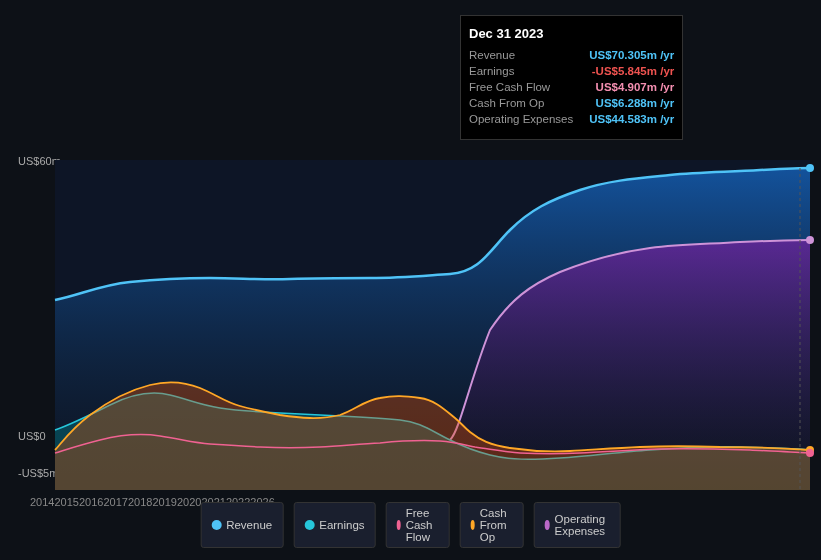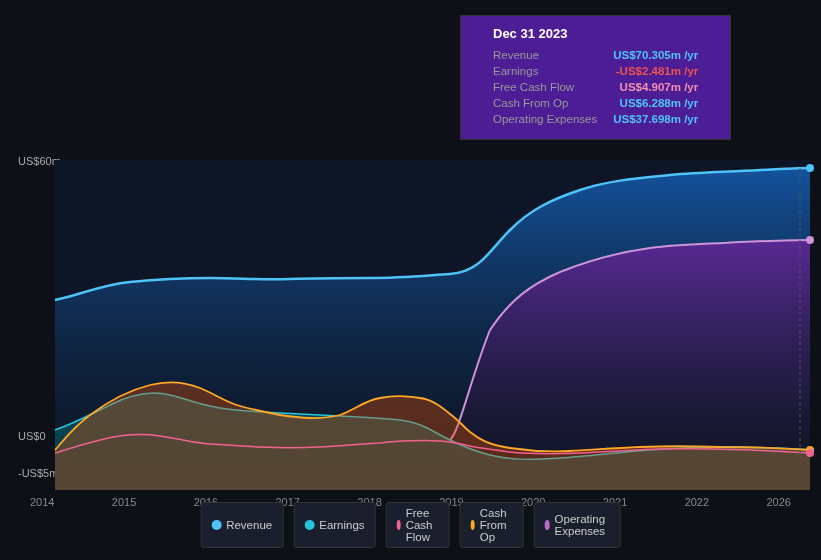--- a/index.html
+++ b/index.html
@@ -15,23 +15,23 @@
     #chart-container {
       position: relative;
       width: 821px;
       height: 560px;
     }
     
     #tooltip-box {
       position: absolute;
       top: 15px;
       left: 460px;
-      background: #4c1d95;
+      background: #000000;
       border: 1px solid #333;
-      padding: 10px 32px;
+      padding: 10px 8px;
       min-width: 220px;
       z-index: 10;
     }
     #tooltip-title {
       color: #fff;
       font-size: 13px;
       font-weight: bold;
       margin-bottom: 8px;
     }
     .tooltip-row {
@@ -79,21 +79,21 @@
       height: 510px;
     }
 
     
     #x-axis {
       position: absolute;
       bottom: 52px;
       left: 0;
       width: 821px;
       display: flex;
-      justify-content: space-between;
+      justify-content: flex-start;
       padding: 0 30px;
     }
     .x-label {
       color: #888;
       font-size: 11px;
     }
 
     
     #legend {
       position: absolute;
@@ -136,37 +136,37 @@
   <div id="tooltip-box">
     <div id="tooltip-title">Dec 31 2023</div>
 
     <div class="tooltip-row">
       <span class="tooltip-label">Revenue</span>
       <span class="tooltip-value val-blue">US$70.305m /yr</span>
     </div>
 
     <div class="tooltip-row">
       <span class="tooltip-label">Earnings</span>
-      <span class="tooltip-value val-red">-US$2.481m /yr</span>
+      <span class="tooltip-value val-red">-US$5.845m /yr</span>
     </div>
 
 
     <div class="tooltip-row">
       <span class="tooltip-label">Free Cash Flow</span>
       <span class="tooltip-value val-pink">US$4.907m /yr</span>
     </div>
 
     <div class="tooltip-row">
       <span class="tooltip-label">Cash From Op</span>
       <span class="tooltip-value val-blue">US$6.288m /yr</span>
     </div>
 
     <div class="tooltip-row">
       <span class="tooltip-label">Operating Expenses</span>
-      <span class="tooltip-value val-blue">US$37.698m /yr</span>
+      <span class="tooltip-value val-blue">US$44.583m /yr</span>
     </div>
   </div>
 
   <div id="y-label-top">US$60m</div>
   <div id="y-label-mid">US$0</div>
   <div id="y-label-bot">-US$5m</div>
 
   <svg id="chart-svg" viewBox="0 0 821 510" preserveAspectRatio="none">
     <defs>
 

